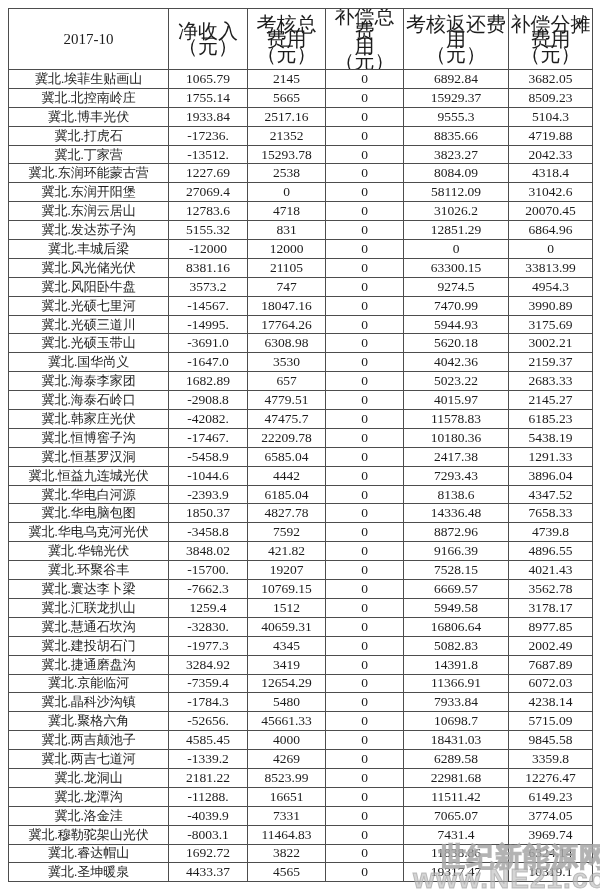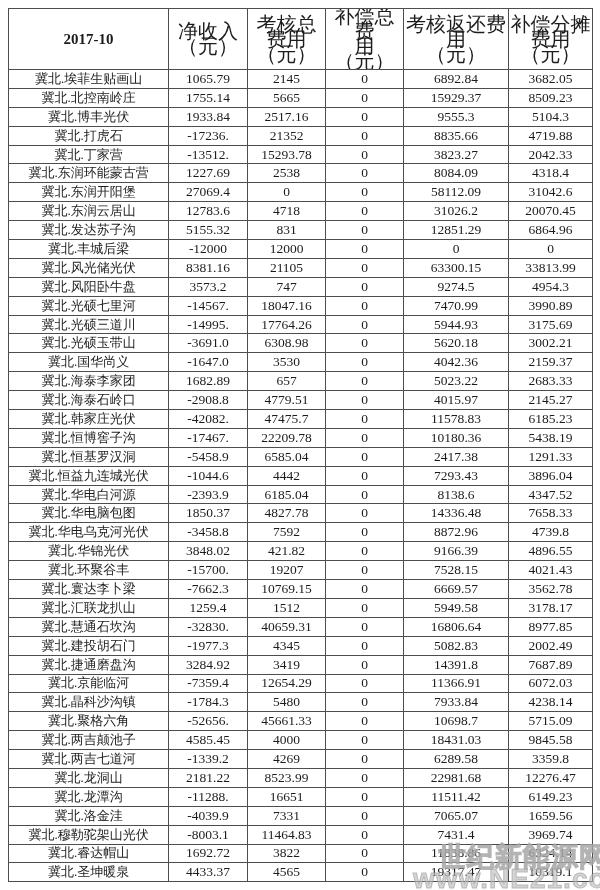--- a/index.html
+++ b/index.html
@@ -32,21 +32,21 @@
     padding:0 1px;
     overflow:hidden;
   }
   th{
     height:46px;
     font-weight:normal;
     font-size:20px;
     line-height:15px;
     white-space:pre-line;
   }
-  th.period{font-size:15px;font-weight:bold;}
+  th.period{font-size:15px;}
   td{
     height:17.9px;
     font-size:13.5px;
     line-height:14px;
     white-space:nowrap;
   }
   td.name{font-size:13px;letter-spacing:0;margin-top:44px;}
   .watermark{
     position:absolute;
     left:413px;top:844px;
@@ -417,21 +417,21 @@
           <td>0</td>
           <td>11511.42</td>
           <td>6149.23</td>
         </tr>
         <tr>
           <td class="name">冀北.洛金洼</td>
           <td>-4039.9</td>
           <td>7331</td>
           <td>0</td>
           <td>7065.07</td>
-          <td>1659.56</td>
+          <td>3774.05</td>
         </tr>
         <tr>
           <td class="name">冀北.穆勒驼架山光伏</td>
           <td>-8003.1</td>
           <td>11464.83</td>
           <td>0</td>
           <td>7431.4</td>
           <td>3969.74</td>
         </tr>
         <tr>

